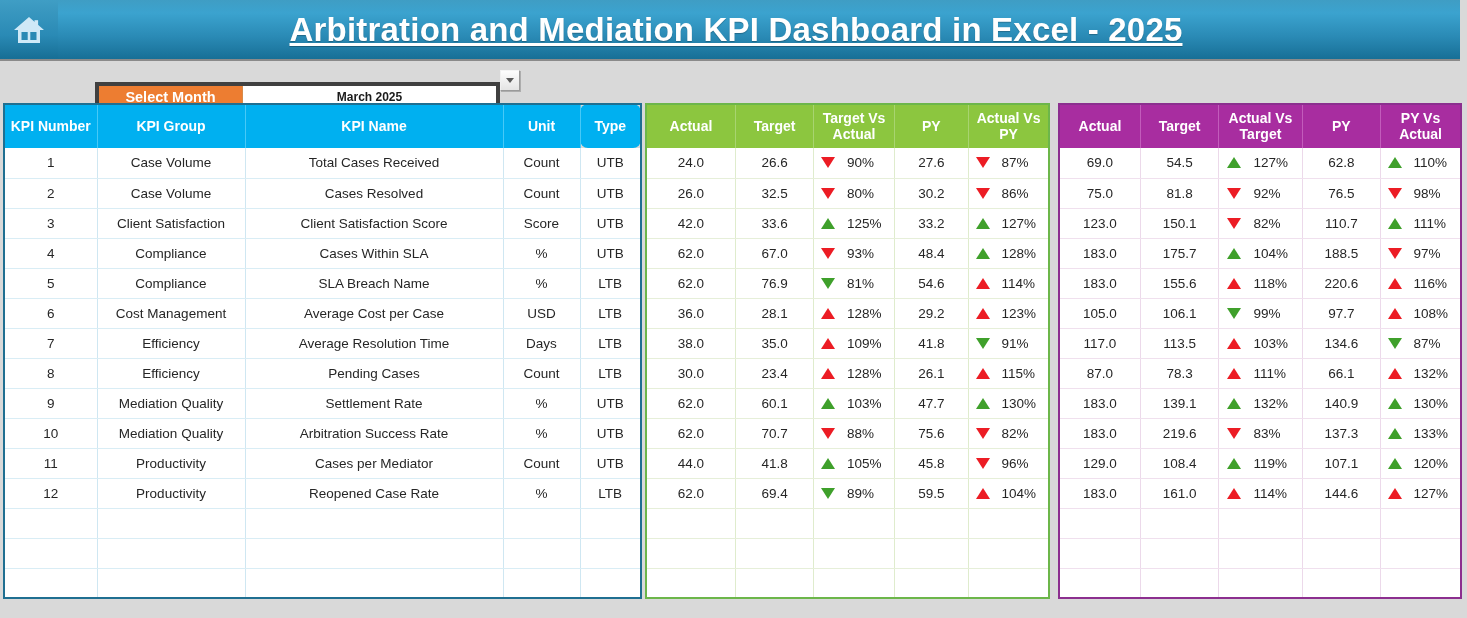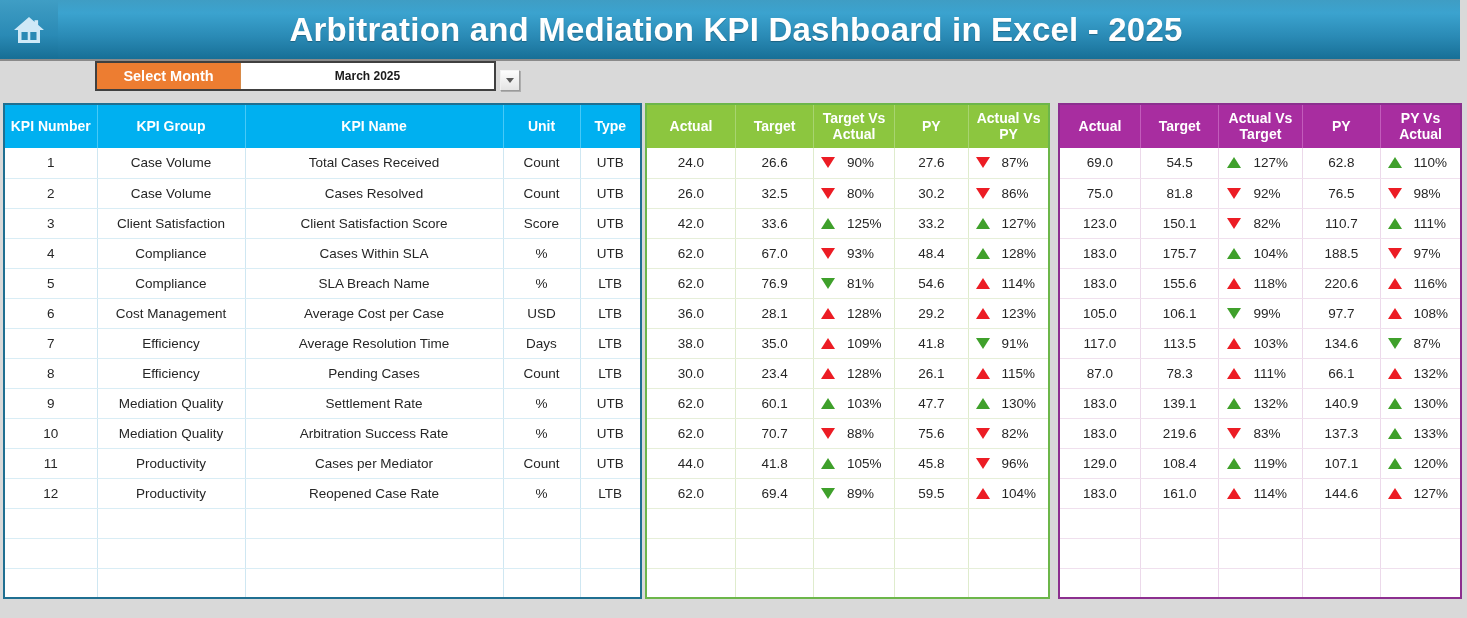--- a/index.html
+++ b/index.html
@@ -22,28 +22,29 @@
     width:58px;height:57px;flex:0 0 58px;
     display:flex;align-items:center;justify-content:center;
     background:linear-gradient(to bottom,#3f9dc4 0%,#2a8ab5 60%,#176f96 100%);
   }
   .dash-title{
     flex:1;text-align:center;color:#ffffff;
     font-size:33px;font-weight:bold;letter-spacing:.2px;
     padding-right:46px;line-height:1;
     text-shadow:0 1px 1px rgba(0,0,0,.25);
     white-space:nowrap;
+    text-decoration:underline;
   }
 
   
   .ctrlstrip{position:absolute;left:0;top:61px;width:1467px;height:39px;}
   .selbox{
-    position:absolute;left:95px;top:0;height:30px;
+    position:absolute;left:95px;top:21px;height:30px;
     display:flex;align-items:stretch;
-    border:2px solid #404040;box-sizing:border-box;
+    border:4px solid #404040;box-sizing:border-box;
   }
   .sel-label{
     width:143px;background:#ed7d31;color:#ffffff;
     display:flex;align-items:center;justify-content:center;
     font-size:14.5px;font-weight:bold;
   }
   .sel-value{
     width:253px;background:#ffffff;color:#1a1a1a;
     display:flex;align-items:center;justify-content:center;
     font-size:12px;font-weight:bold;
@@ -86,21 +87,21 @@
   td{
     height:30px;font-size:13.5px;color:#262626;
     text-align:center;vertical-align:middle;
     background:#ffffff;box-sizing:border-box;
     padding:0 3px;white-space:nowrap;
   }
 
   
   .left table{width:637px;border:2px solid #1f6f91;}
   .left th{background:#00b0f0;border-right:1px solid #47c9f7;}
-  .left th:last-child{border-right:none;}
+  .left th:last-child{border-right:none;border-radius:8px;}
   .left td{border-right:1px solid #cfe7f2;border-bottom:1px solid #d9edf5;}
   .left td:last-child{border-right:none;}
   .left tr:last-child td{border-bottom:none;}
 
   
   .mtd table{width:405px;border:2px solid #6cb64a;}
   .mtd th{background:#8cc63f;border-right:1px solid #a8d470;}
   .mtd th:last-child{border-right:none;}
   .mtd td{border-right:1px solid #dfeccd;border-bottom:1px solid #e6efd9;}
   .mtd td:last-child{border-right:none;}

